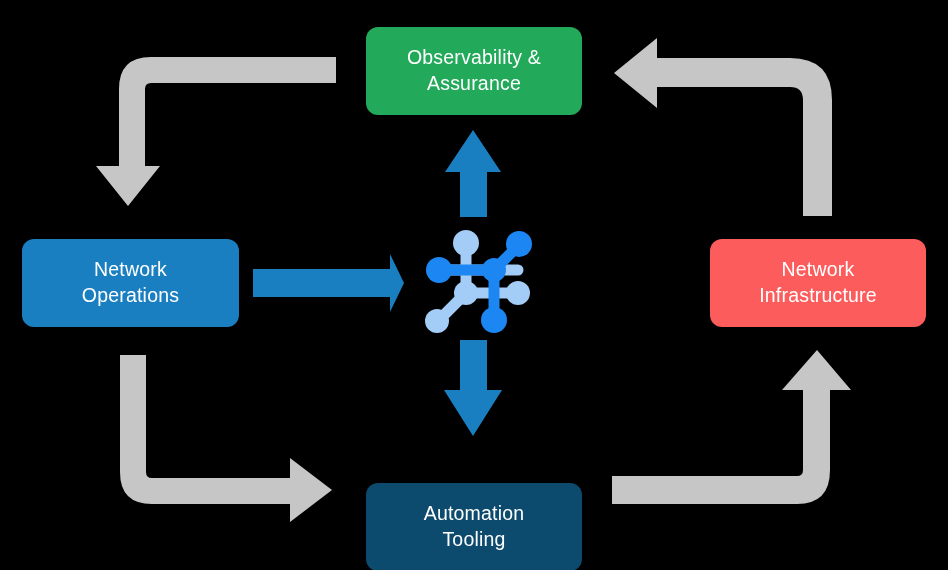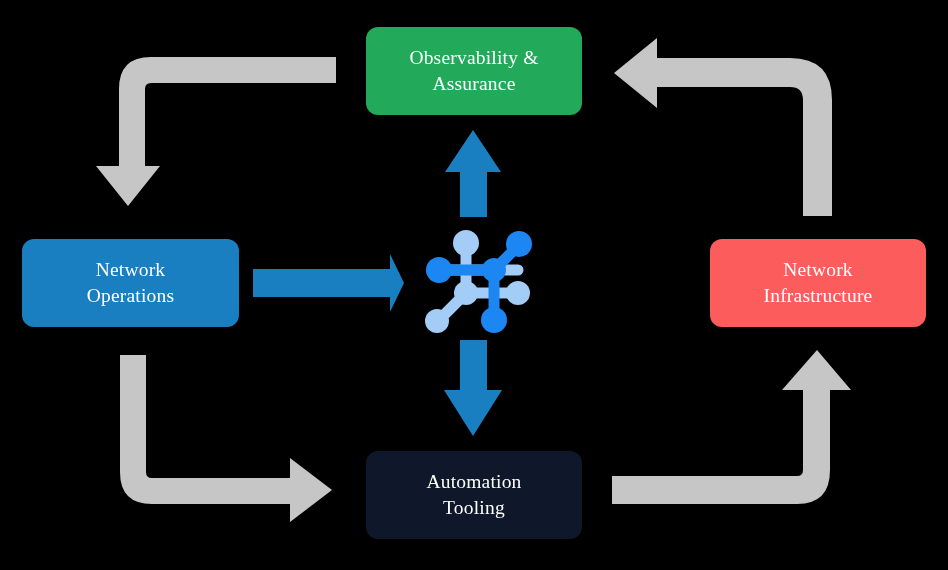--- a/index.html
+++ b/index.html
@@ -29,21 +29,21 @@
     display: flex;
     align-items: center;
     justify-content: center;
     text-align: center;
     border-radius: 12px;
     color: #ffffff;
     font-size: 19.5px;
     line-height: 1.32;
     font-weight: 400;
     letter-spacing: 0.2px;
-    font-family: Liberation Serif, serif;
+    font-family: Liberation Sans, sans-serif;
     box-sizing: border-box;
     padding: 4px 10px;
   }
   .node-label {
     white-space: pre-line;
     display: block;
   }
   #box-observability {
     left: 366px;
     top: 27px;
@@ -188,18 +188,18 @@
   <div class="node-box" id="box-network-operations" style="background: rgb(26, 127, 193); color: rgb(255, 255, 255);">
     <span class="node-label">Network
 Operations</span>
   </div>
 
   <div class="node-box" id="box-network-infrastructure" style="background: rgb(252, 92, 92); color: rgb(255, 255, 255);">
     <span class="node-label">Network
 Infrastructure</span>
   </div>
 
-  <div class="node-box" id="box-automation-tooling" style="background: #0f172a; color: rgb(255, 255, 255);">
+  <div class="node-box" id="box-automation-tooling" style="background: #0c4a6e; color: rgb(255, 255, 255); margin-top: 32px;">
     <span class="node-label">Automation
 Tooling</span>
   </div>
 
 </div>
 
 </body></html>

